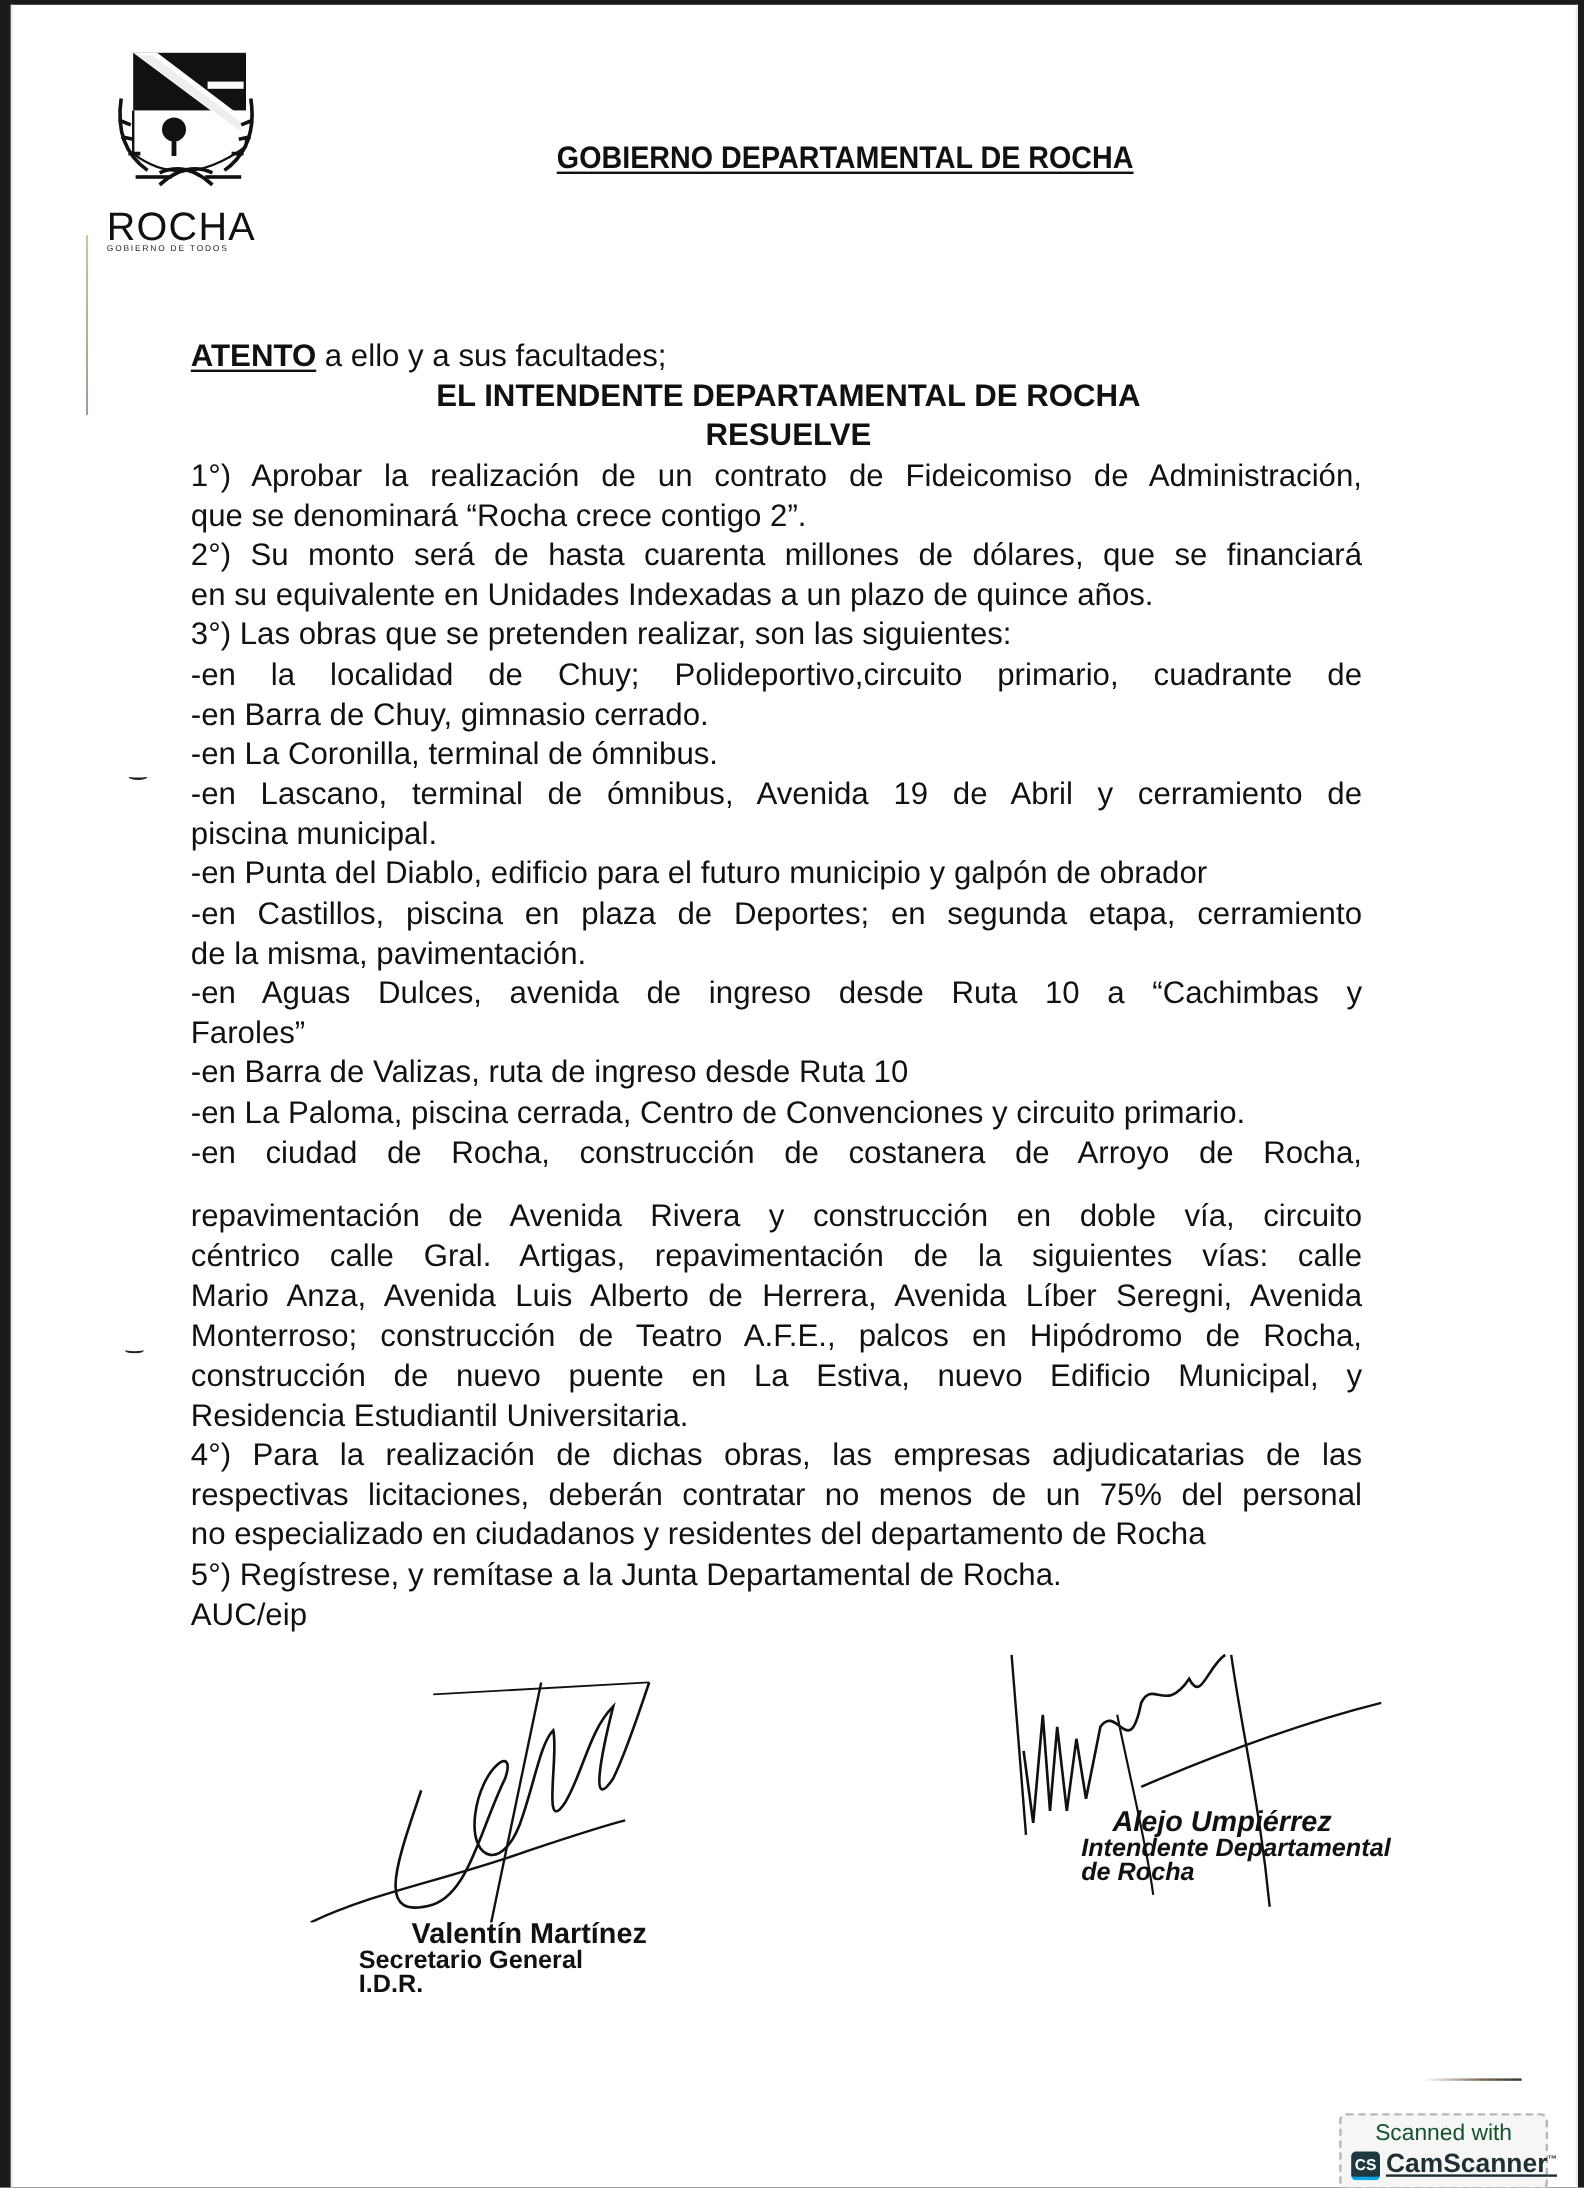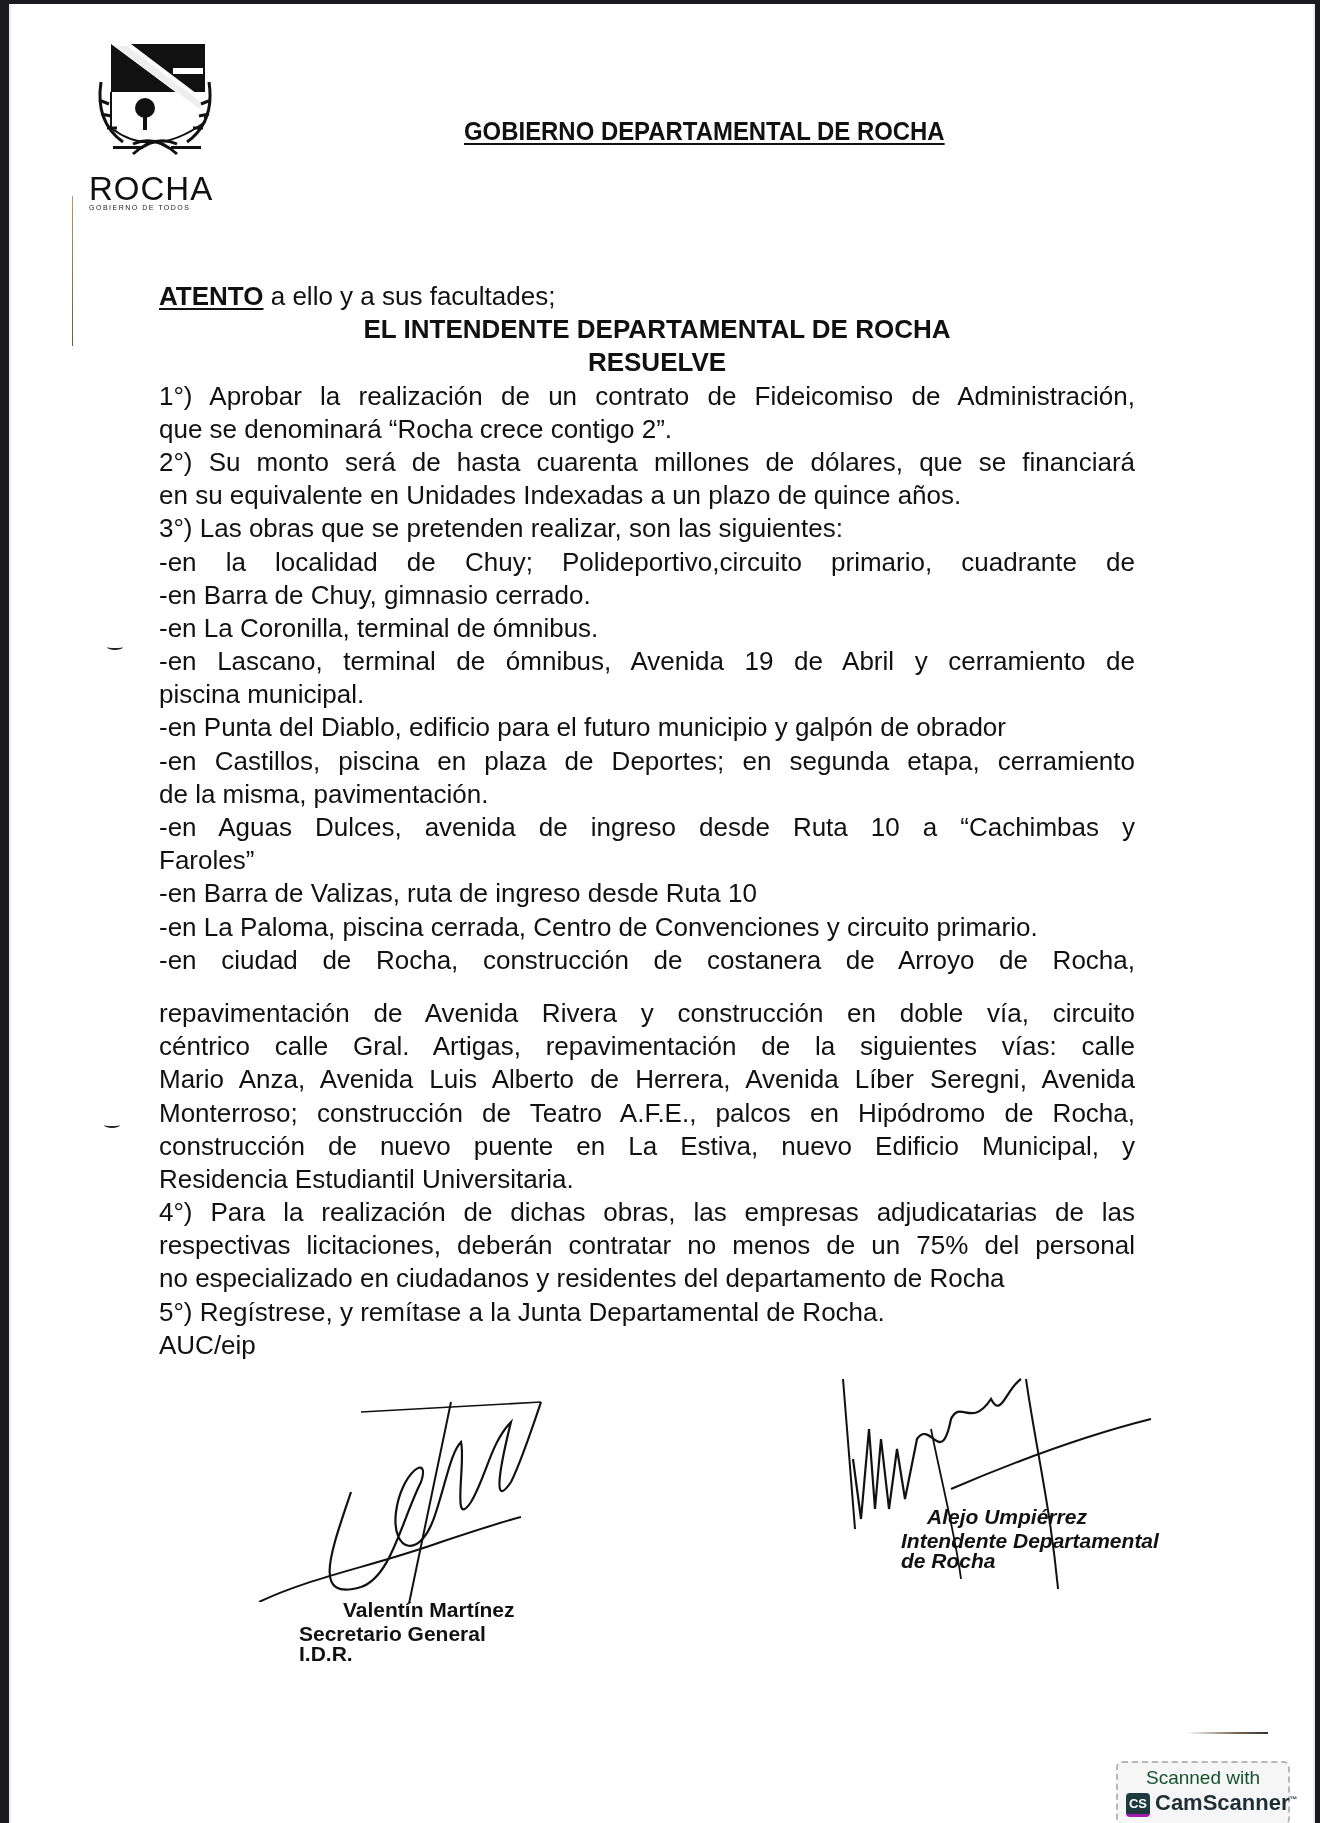--- a/index.html
+++ b/index.html
@@ -44,35 +44,35 @@
     font-size: 26px; line-height: 33.2px;
     transform-origin: left top;
   }
   .line { white-space: nowrap; display: block; height: 33.2px; }
   .just { text-align: justify; text-align-last: justify; white-space: normal; }
   .center { text-align: center; font-weight: bold; text-underline-offset: 3px; }
   .u-bold { font-weight: bold; text-decoration: underline; text-underline-offset: 3px; }
   .sig {
     position: absolute;
   }
-  .sig-name { font-weight: bold; font-size: 21px; white-space: nowrap; }
+  .sig-name { font-weight: bold; font-size: 24px; white-space: nowrap; }
   .sig-role { font-weight: bold; font-size: 21px; white-space: nowrap; text-align: left; }
   .sig-it .sig-name, .sig-it .sig-role { font-style: italic; }
   .camscanner {
     position: absolute; left: 1105px; top: 1757px; width: 174px; height: 64px;
     border: 2px dashed #b7b7b7; border-radius: 6px; background: #f6f6f6;
     box-sizing: border-box;
   }
   .cs-top { position: absolute; left: 0; right: 0; top: 4px; text-align: center; font-size: 19px; color: #14532d; }
   .cs-logo {
     position: absolute; left: 8px; top: 30px; width: 24px; height: 24px; border-radius: 4px;
     background: #1f3a3f; color: #fff; font-weight: bold; font-size: 13px; text-align: center; line-height: 22px;
-    border-bottom: 3px solid #a21caf; box-sizing: border-box;
+    border-bottom: 3px solid #0ea5e9; box-sizing: border-box;
   }
-  .cs-brand { position: absolute; left: 37px; top: 27px; font-size: 22px; color: #1e2f33; font-weight: bold; white-space: nowrap; }
+  .cs-brand { position: absolute; left: 37px; top: 27px; font-size: 22px; color: #1e2f33; font-weight: bold; white-space: nowrap; text-decoration: underline; }
   .cs-brand sup { font-size: 8px; }
   .bottom-rule { position: absolute; left: 1175px; top: 1728px; width: 82px; height: 2px; background: linear-gradient(90deg, #fff, #7a6a55 60%, #333); }
 </style>
 </head>
 <body>
 
 <div class="page">
 
   <div class="logo">
     <svg width="120" height="125" viewBox="0 0 120 125">

